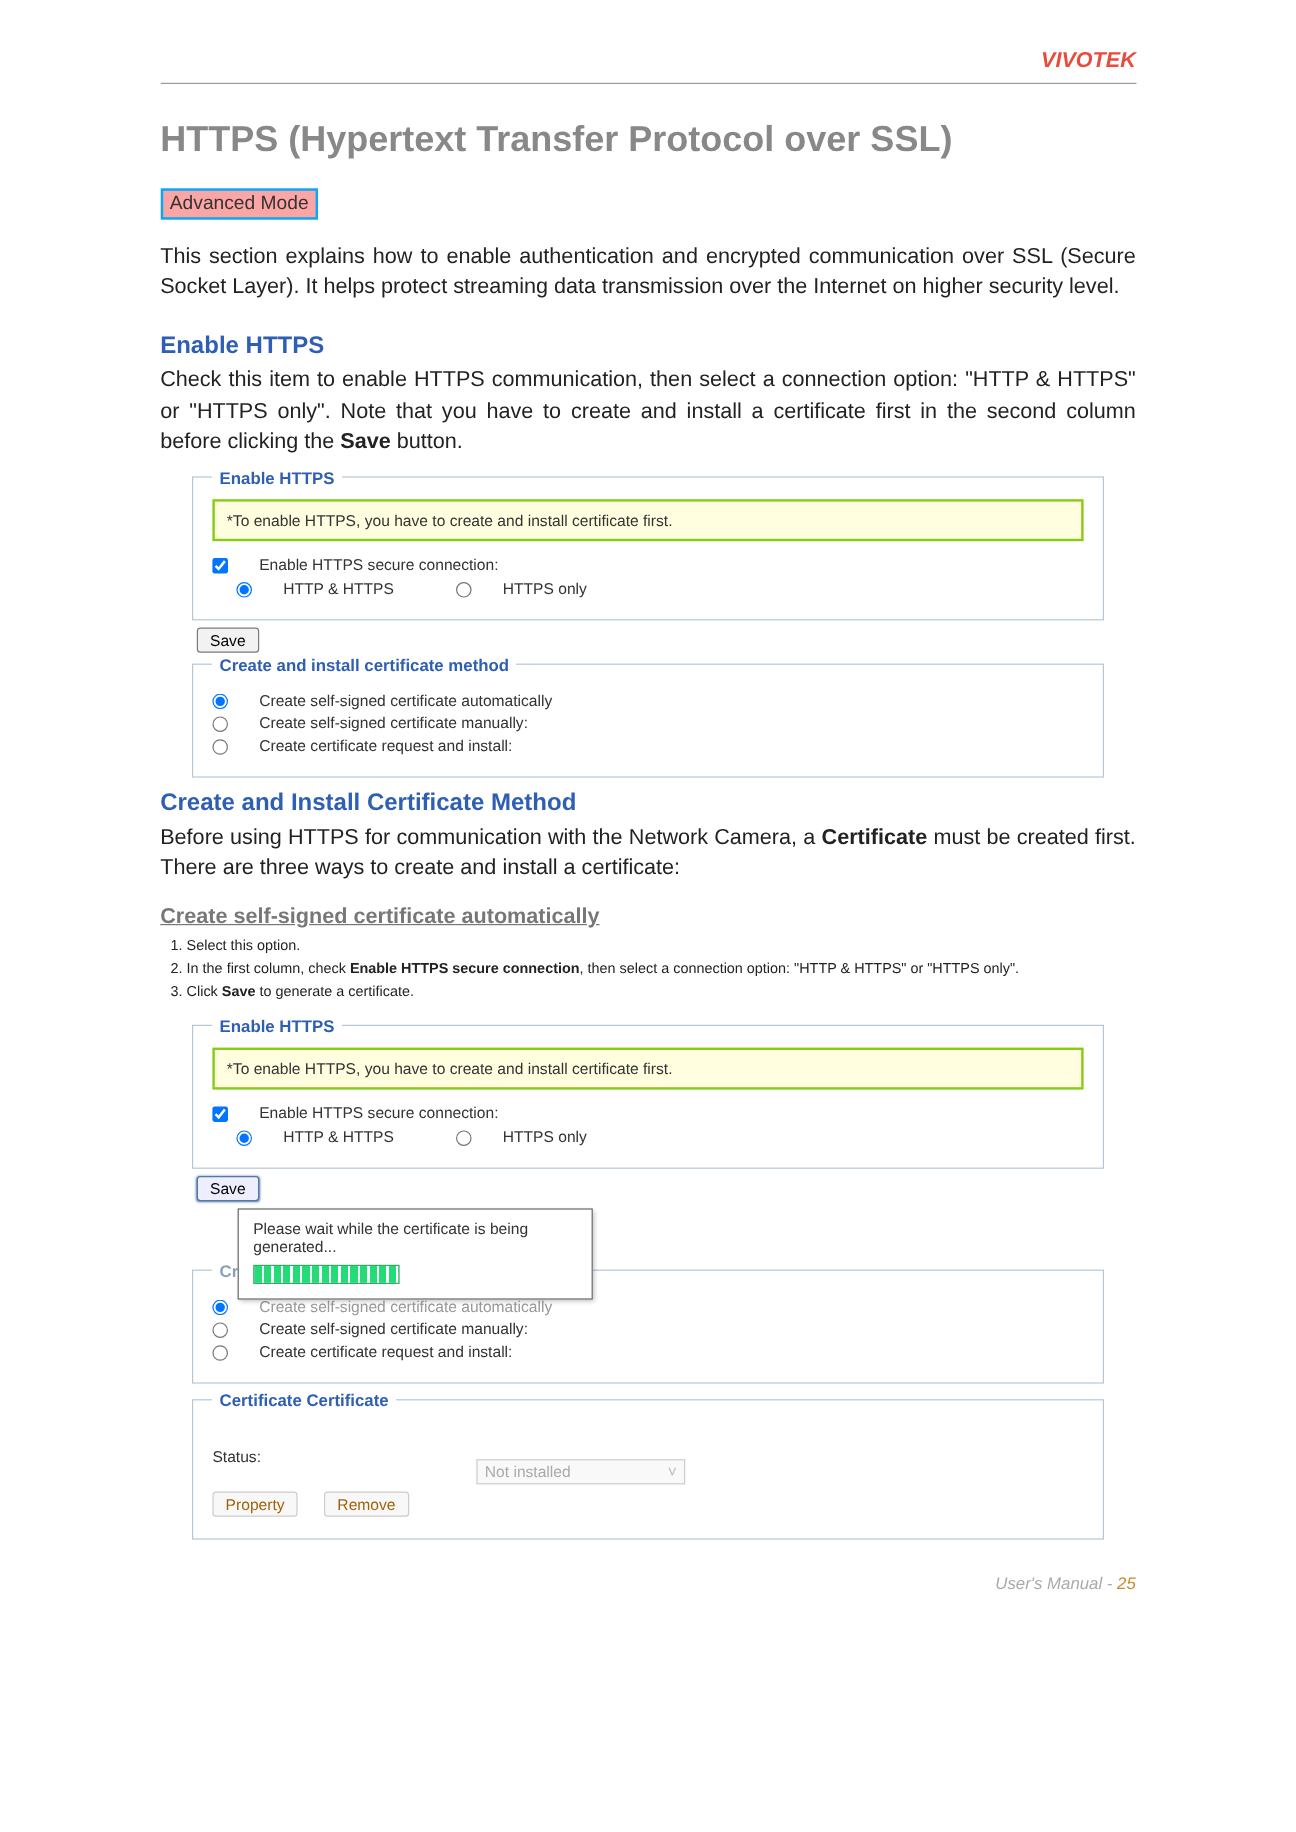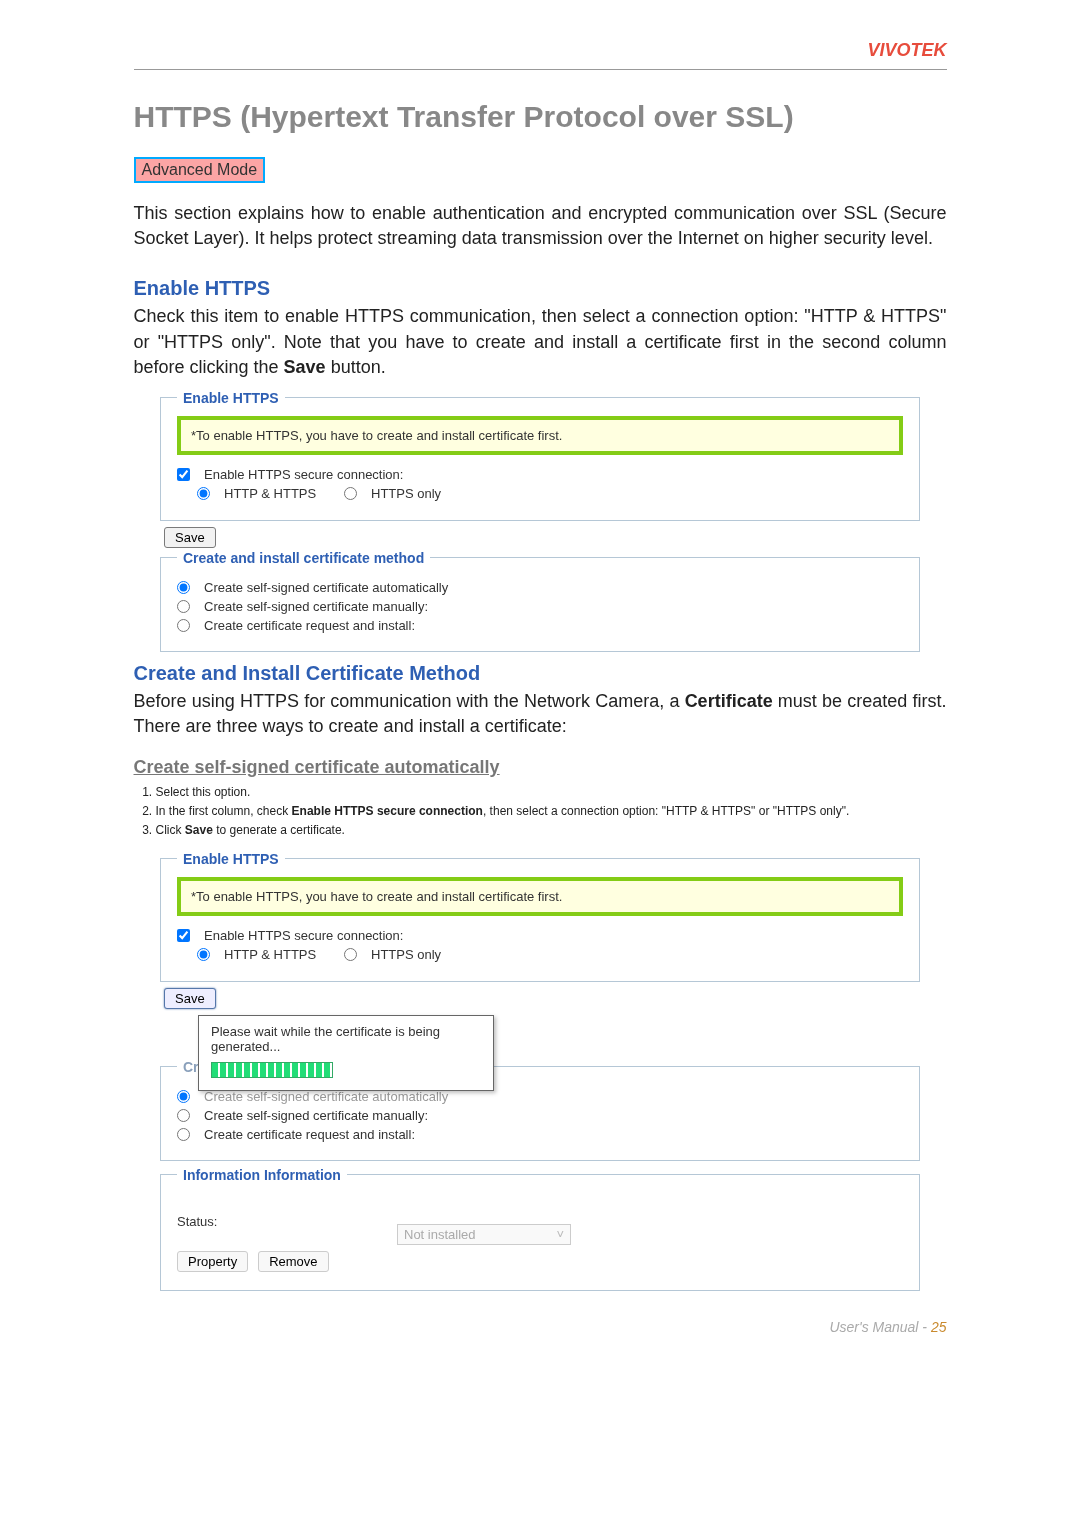--- a/index.html
+++ b/index.html
@@ -8,27 +8,27 @@
 hr.top { border:none; border-top:1px solid #999; margin-bottom:30px; }
 h1.title { color:#888; font-weight:bold; font-size:30px; margin:0 0 18px 0; display:flex; align-items:center; gap:23px; flex-wrap:wrap;text-align:right; }
 .adv-mode { border:2px solid #00aaff; background:#fca5a5; color:#333; font-size:16px; font-weight:normal; padding:2px 6px; display:inline-block; }
 p.intro { font-size:18px; color:#222; text-align:justify; line-height:1.4; margin-bottom:26px; }
 p.body { font-size:18px; color:#222; text-align:justify; line-height:1.4; margin:4px 0 10px 0; }
 h2.sub { color:#2e5fb3; font-weight:bold; font-size:20px; margin:10px 0 4px 0; }
 .bold { font-weight:bold; }
 .fieldset-wrap { width:760px; margin-left:auto; margin-right:auto; margin-top:8px; margin-bottom:8px; }
 fieldset { border:1px solid #b5c7d6; border-radius:0; margin:0 0 6px 0; padding:10px 16px 14px 16px; font-size:14px; color:#333; }
 legend { color:#2e5fb3; font-weight:bold; padding:0 6px; font-size:14px; }
-.notice { background:#ffffe0; border:4px solid #84cc16; padding:8px 10px; font-size:13px; color:#333; margin-bottom:12px; }
-.row { display:flex; align-items:center; gap:10px; margin:4px 0; }
+.notice { background:#ffffe0; border:2px solid #84cc16; padding:8px 10px; font-size:13px; color:#333; margin-bottom:12px; }
+.row { display:flex; align-items:flex-end; gap:22px; margin:4px 0; }
 .sub-row { margin-left:20px; }
 input[type=checkbox], input[type=radio] { margin:0 4px 0 0; }
 .ui-label { font-size:13px; color:#333; }
 .btn { background:#f2f2f2; border:1px solid #7a7a7a; border-radius:3px; padding:2px 10px; font-size:13px; cursor:pointer; }
-.btn-disabled { color:#000000; border-color:#ccc; background:#f8f8f8; }
+.btn-disabled { color:#a16207; border-color:#ccc; background:#f8f8f8; }
 .save-outside { margin:6px 0 2px 4px; }
 .gray-head { color:#777; font-weight:bold; text-decoration:underline; font-size:18px; margin:18px 0 6px 0; }
 ol.steps { font-size:12px; color:#222; margin:0 0 12px 0; padding-left:22px; }
 ol.steps li { margin:2px 0; line-height:1.4; text-align:justify; }
 .progress-popup { position:absolute; margin-top:6px; margin-left:34px; background:#fff; border:1px solid #666; box-shadow:2px 2px 4px rgba(0,0,0,0.25); padding:8px 12px 12px 12px; width:270px; font-size:13px; z-index:5; }
 .progress-bar { width:120px; height:14px; border:1px solid #3a6; margin-top:8px; background:repeating-linear-gradient(90deg,#2d7,#2d7 6px,#fff 6px,#fff 8px); }
 .strike-row { color:#888; text-decoration:none; }
 .cert-info-row { display:flex; align-items:center; gap:20px; margin:6px 0; }
 .select-disabled { border:1px solid #ccc; color:#aaa; padding:2px 6px; font-size:13px; background:#f9f9f9; width:160px;margin-top:25px; }
 .popup-cover { position:relative; }
@@ -139,21 +139,21 @@
         <input type="radio" style="">
         <span class="ui-label">Create self-signed certificate manually:</span>
       </div>
       <div class="row">
         <input type="radio" style="">
         <span class="ui-label">Create certificate request and install:</span>
       </div>
     </fieldset>
 
     <fieldset>
-      <legend>Information Information</legend>
+      <legend>Certificate Certificate</legend>
       <div class="cert-info-row">
         <span class="ui-label" style="width:200px;">Status:</span>
         <span class="select-disabled">
           <span>Not installed</span>
           <span style="float:right; color:#bbb;">˅</span>
         </span>
       </div>
       <div class="row">
         <button class="btn btn-disabled">Property</button>
         <button class="btn btn-disabled">Remove</button>

